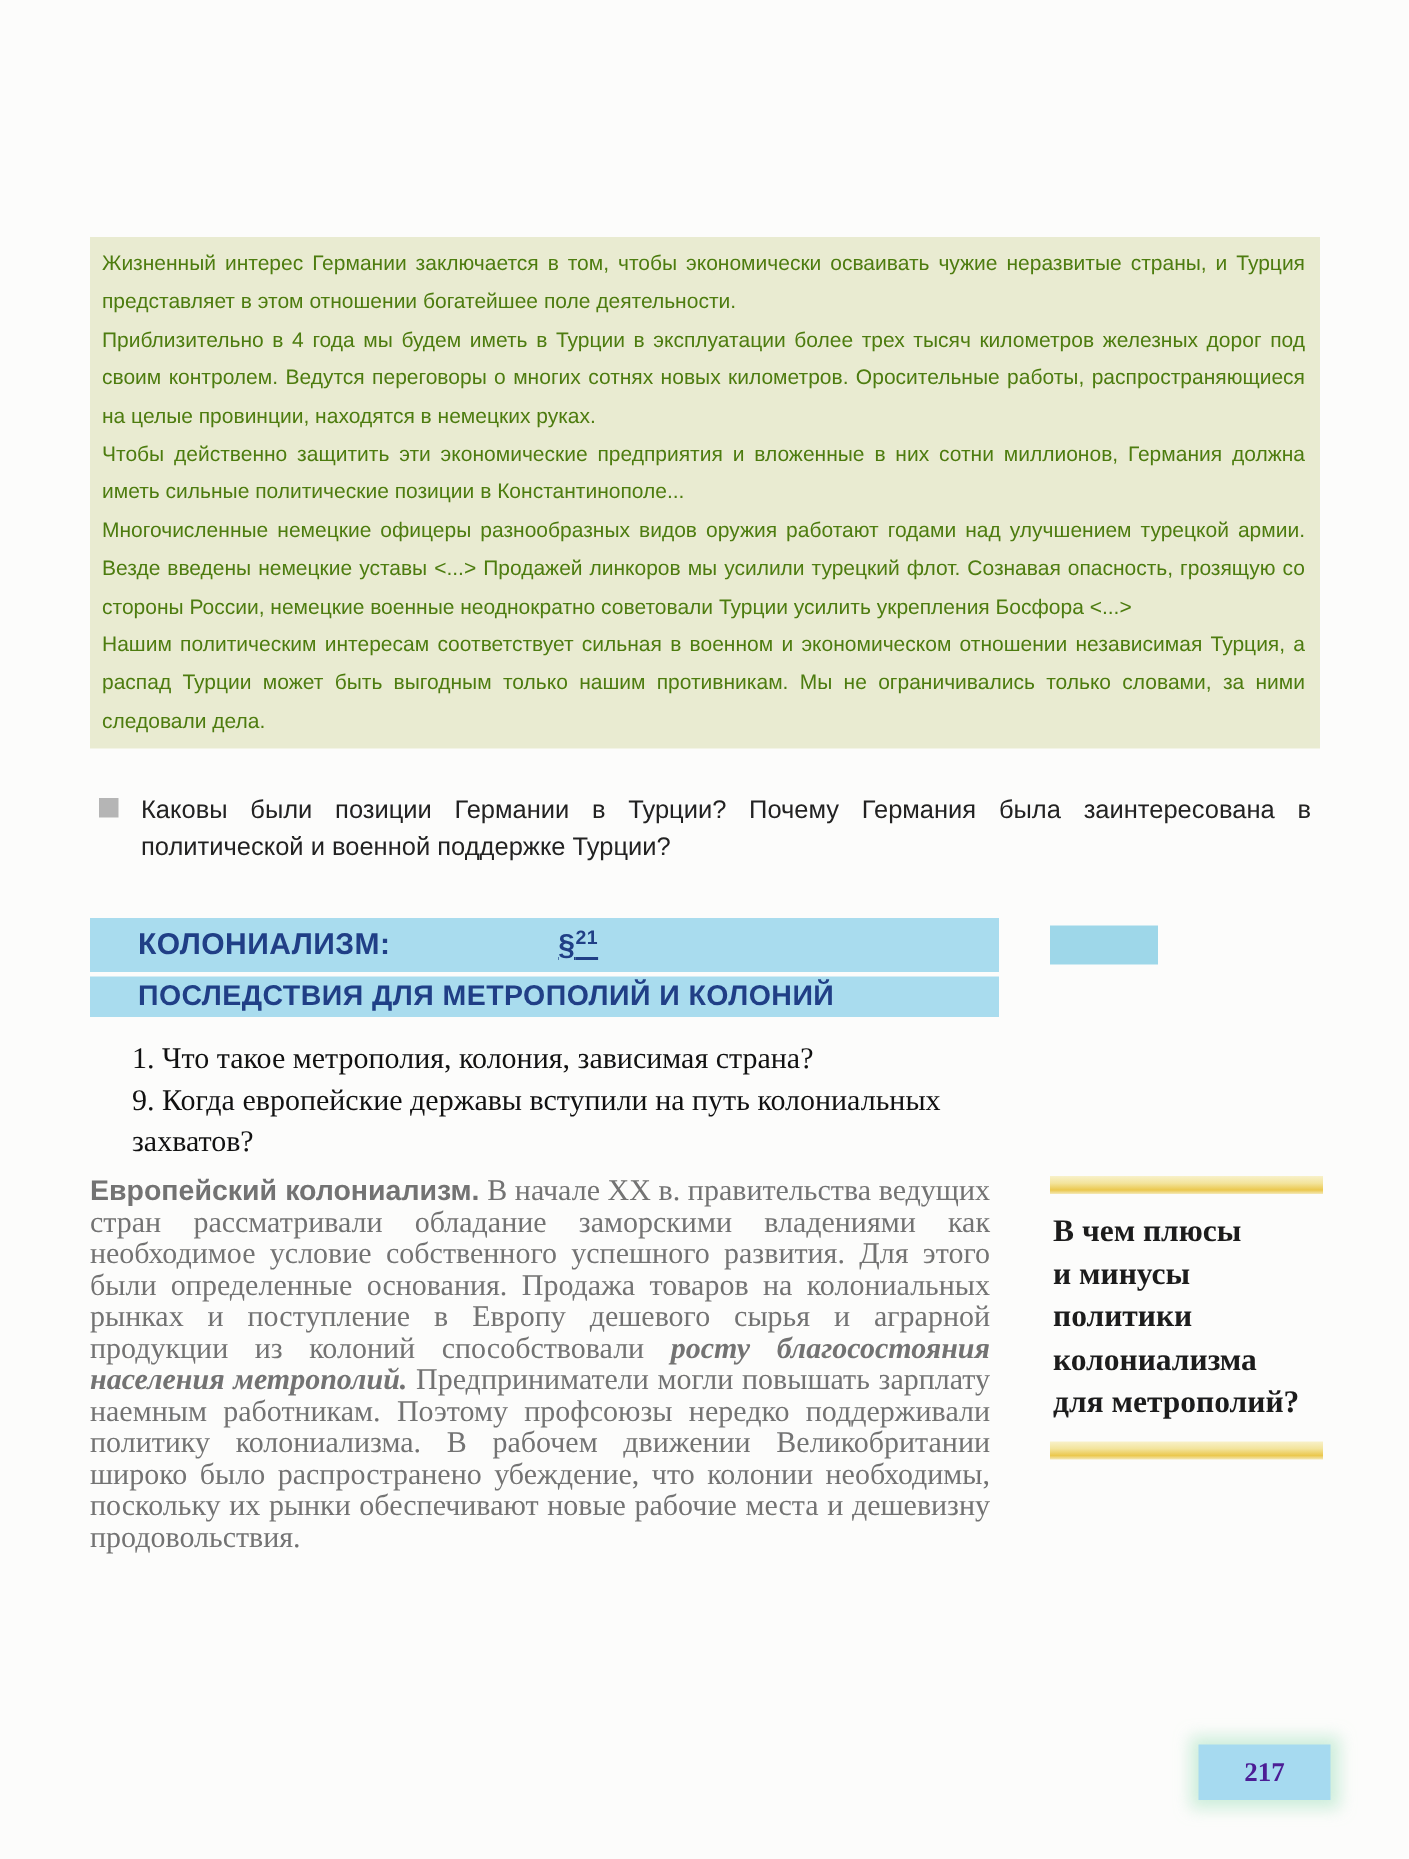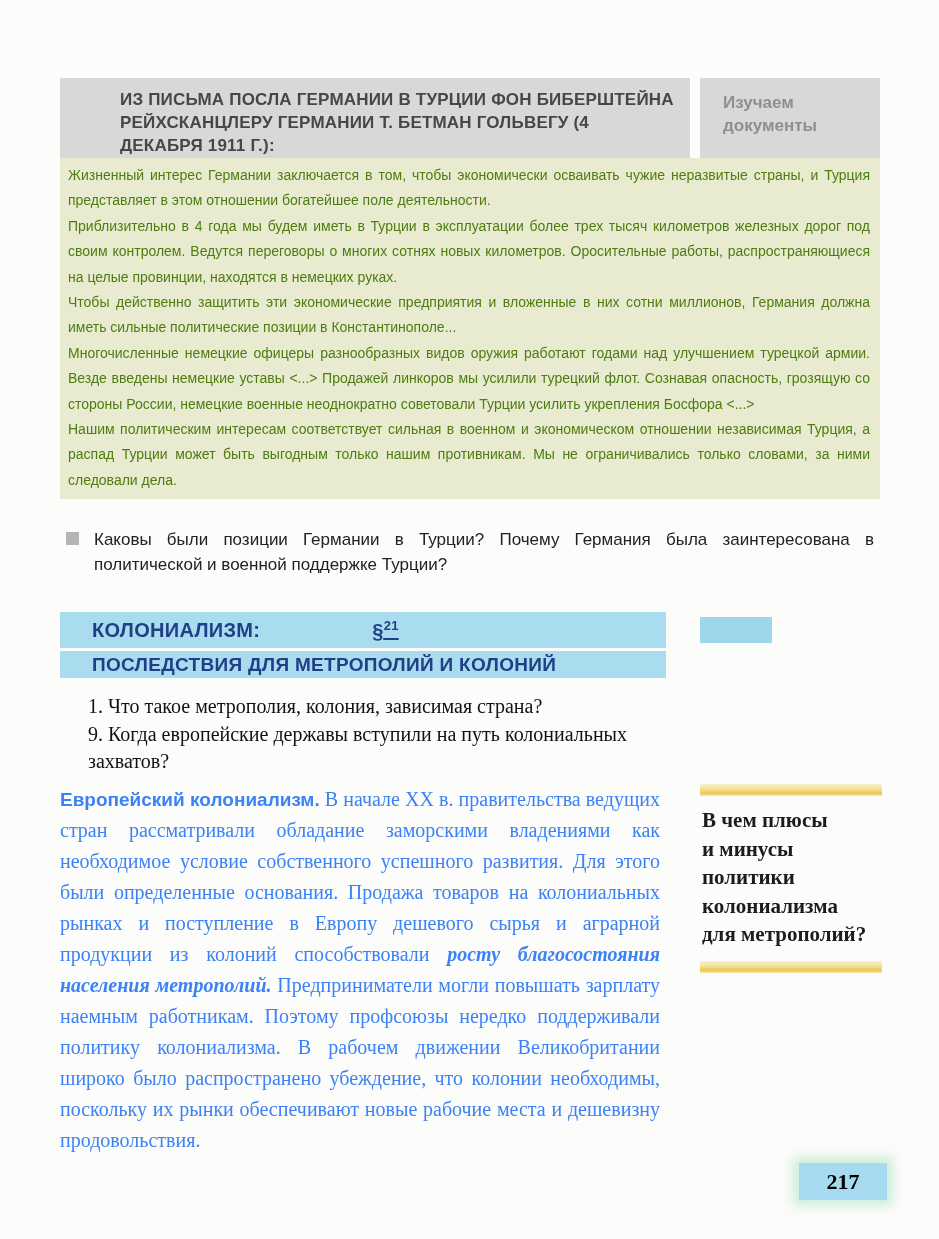--- a/index.html
+++ b/index.html
@@ -72,21 +72,21 @@
   
   .intro-questions {
     position: absolute; top: 693px; left: 88px; width: 592px;
     font-family: "Liberation Serif", serif; font-size: 20px; line-height: 27.5px; color: #111;
   }
 
   
   .main-row { position: absolute; top: 784px; left: 60px; width: 822px; display: flex; gap: 40px; }
   .main-text {
     width: 600px; font-family: "Liberation Serif", serif;
-    font-size: 20px; line-height: 31px; color: #3b82f6; text-align: justify;
+    font-size: 20px; line-height: 21px; color: #737373; text-align: justify;
   }
   .lead { font-family: "Liberation Sans", sans-serif; font-weight: 700; font-size: 19px; }
   .emph { font-weight: 700; font-style: italic; }
 
   .margin-note { width: 182px; }
   .ybar {
     height: 12px;
     background: linear-gradient(to bottom, #f8f1ca 0%, #f3e49c 40%, #ebc84e 78%, #f4e9b8 100%);
   }
   .note-text {
@@ -95,38 +95,28 @@
     font-size: 21px; line-height: 28.6px; color: #1c1c1c;
   }
 
   
   .page-num-box {
     position: absolute; top: 1163px; left: 799px; width: 88px; height: 37px;
     background: #a6daf0; display: flex; align-items: center; justify-content: center;
     box-shadow: 0 0 10px 6px rgba(173, 228, 196, 0.6);
   }
   .page-num {
-    font-family: "Liberation Serif", serif; font-size: 22px; font-weight: 600; color: #000000;
+    font-family: "Liberation Serif", serif; font-size: 18px; font-weight: 600; color: #4c1d95;
   }
 </style>
 </head>
 <body>
 
 <div class="page">
 
-  <div class="doc-header">
-    <div class="doc-title-box">
-      <div class="doc-title">ИЗ ПИСЬМА ПОСЛА ГЕРМАНИИ В ТУРЦИИ ФОН БИБЕРШТЕЙНА РЕЙХСКАНЦЛЕРУ ГЕРМАНИИ Т. БЕТМАН ГОЛЬВЕГУ (4 ДЕКАБРЯ 1911 Г.):</div>
-    </div>
-    <div class="badge-box">
-      <div class="badge-line">Изучаем</div>
-      <div class="badge-line">документы</div>
-      <div class="badge-underline"></div>
-    </div>
-  </div>
 
   <div class="doc-block">
     <p>Жизненный интерес Германии заключается в том, чтобы экономически осваивать чужие неразвитые страны, и Турция представляет в этом отношении богатейшее поле деятельности.</p>
     <p>Приблизительно в 4 года мы будем иметь в Турции в эксплуатации более трех тысяч километров железных дорог под своим контролем. Ведутся переговоры о многих сотнях новых километров. Оросительные работы, распространяющиеся на целые провинции, находятся в немецких руках.</p>
     <p>Чтобы действенно защитить эти экономические предприятия и вложенные в них сотни миллионов, Германия должна иметь сильные политические позиции в Константинополе...</p>
     <p>Многочисленные немецкие офицеры разнообразных видов оружия работают годами над улучшением турецкой армии. Везде введены немецкие уставы &lt;...&gt; Продажей линкоров мы усилили турецкий флот. Сознавая опасность, грозящую со стороны России, немецкие военные неоднократно советовали Турции усилить укрепления Босфора &lt;...&gt;</p>
     <p>Нашим политическим интересам соответствует сильная в военном и экономическом отношении независимая Турция, а распад Турции может быть выгодным только нашим противникам. Мы не ограничивались только словами, за ними следовали дела.</p>
   </div>
 
   <div class="question-row">

